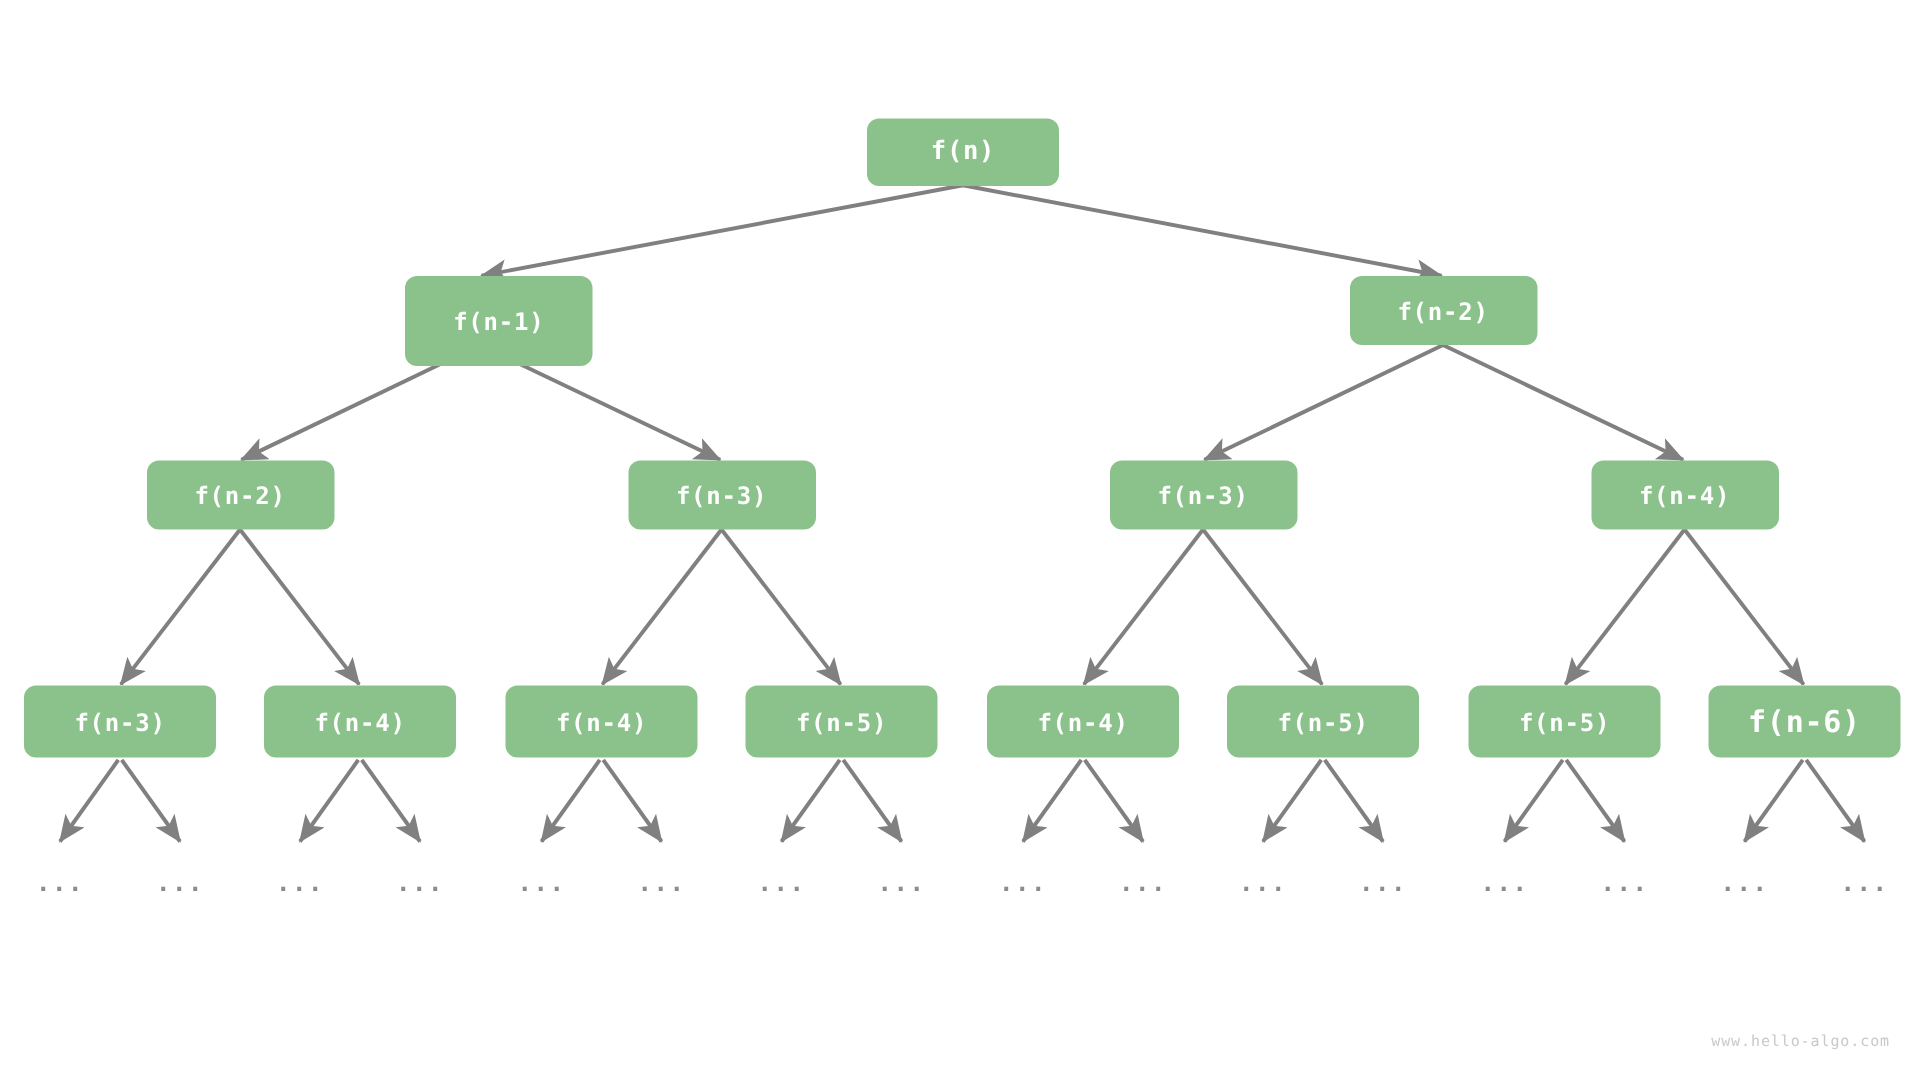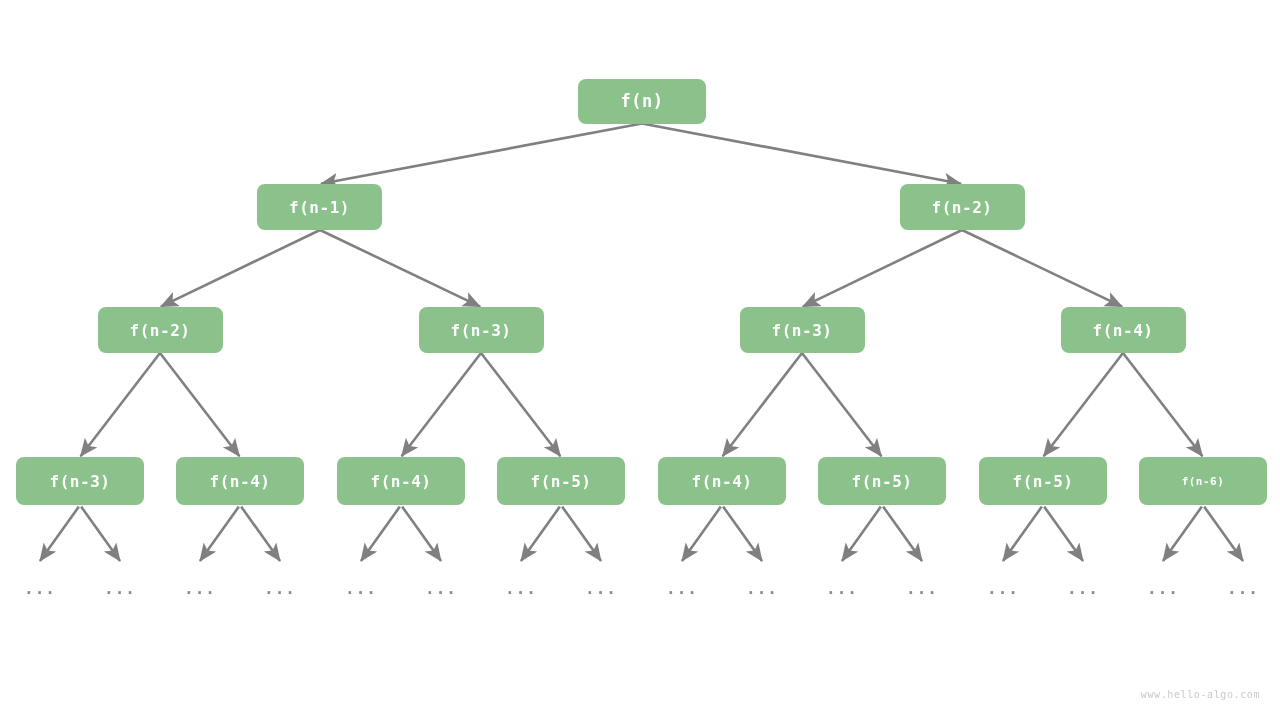--- a/index.html
+++ b/index.html
@@ -110,21 +110,21 @@
         <line x1="1044.16" y1="506.63" x2="1083.00" y2="561.00" stroke="#808080" stroke-width="2.6" stroke-linecap="butt" marker-end="url(#arrowhead)"></line>
         <line x1="1201.84" y1="506.63" x2="1163.00" y2="561.00" stroke="#808080" stroke-width="2.6" stroke-linecap="butt" marker-end="url(#arrowhead)"></line>
         <line x1="1204.16" y1="506.63" x2="1243.00" y2="561.00" stroke="#808080" stroke-width="2.6" stroke-linecap="butt" marker-end="url(#arrowhead)"></line>
       </g>
   </svg>
 
   <div class="node-layer" id="node-layer">
       <div class="node" style="left: 578px; top: 78.5px; width: 128px; height: 45px; font-size: 17px;">
         <span>f(n)</span>
       </div>
-      <div class="node" style="left: 257px; top: 184px; width: 125px; height: 46px; font-size: 16px;">
+      <div class="node" style="left: 270px; top: 184px; width: 125px; height: 60px; font-size: 16px;">
         <span>f(n-1)</span>
       </div>
       <div class="node" style="left: 899.5px; top: 184px; width: 125px; height: 46px; font-size: 16px;">
         <span>f(n-2)</span>
       </div>
       <div class="node" style="left: 97.5px; top: 307px; width: 125px; height: 46px; font-size: 16px;">
         <span>f(n-2)</span>
       </div>
       <div class="node" style="left: 418.5px; top: 307px; width: 125px; height: 46px; font-size: 16px;">
         <span>f(n-3)</span>
@@ -149,21 +149,21 @@
       </div>
       <div class="node" style="left: 658px; top: 457px; width: 128px; height: 48px; font-size: 16px;">
         <span>f(n-4)</span>
       </div>
       <div class="node" style="left: 818px; top: 457px; width: 128px; height: 48px; font-size: 16px;">
         <span>f(n-5)</span>
       </div>
       <div class="node" style="left: 979px; top: 457px; width: 128px; height: 48px; font-size: 16px;">
         <span>f(n-5)</span>
       </div>
-      <div class="node" style="left: 1139px; top: 457px; width: 128px; height: 48px; font-size: 11px;">
+      <div class="node" style="left: 1139px; top: 457px; width: 128px; height: 48px; font-size: 20px;">
         <span>f(n-6)</span>
       </div>
     </div>
   <div class="label-layer" id="label-layer">
       <div class="ellipsis" style="left: 40px; top: 589px; font-size: 16px;">...</div>
       <div class="ellipsis" style="left: 120px; top: 589px; font-size: 16px;">...</div>
       <div class="ellipsis" style="left: 200px; top: 589px; font-size: 16px;">...</div>
       <div class="ellipsis" style="left: 280px; top: 589px; font-size: 16px;">...</div>
       <div class="ellipsis" style="left: 361px; top: 589px; font-size: 16px;">...</div>
       <div class="ellipsis" style="left: 441px; top: 589px; font-size: 16px;">...</div>

